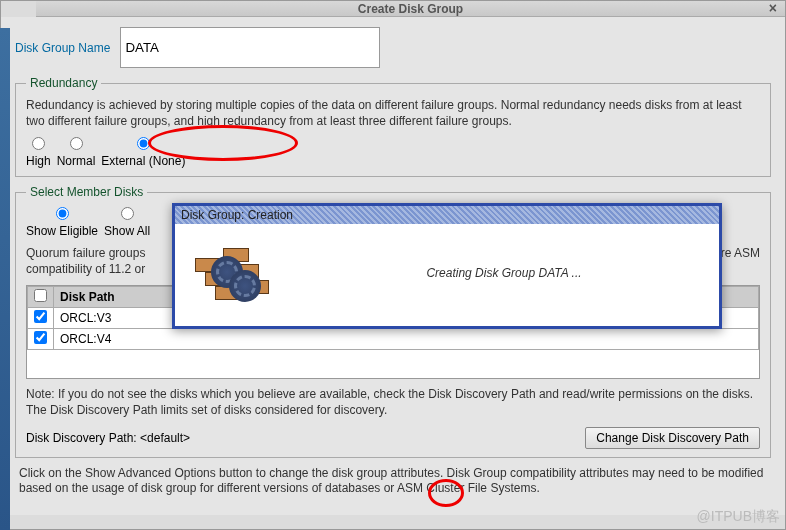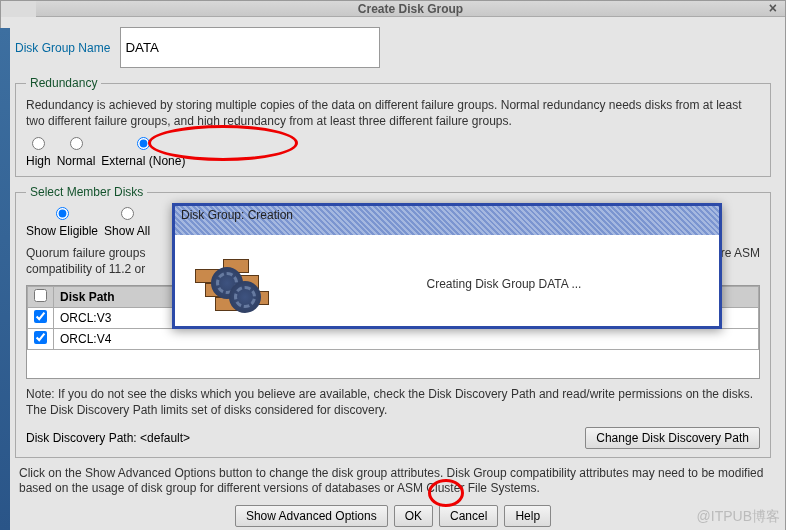--- a/index.html
+++ b/index.html
@@ -25,22 +25,22 @@
     th, td { border: 1px solid #aaa; padding: 2px 6px; text-align: left; font-size: 12px; height: 18px; }
     th { background: #ccc; }
     .tablewrap { border: 1px solid #999; background: #fff; height: 94px; overflow: hidden; }
     .note { color: #333; margin: 8px 0; line-height: 1.3; }
     .btn { background: linear-gradient(#f4f4f4,#dcdcdc); border: 1px solid #888; padding: 3px 10px; font-size: 12px; cursor: pointer; border-radius: 2px; }
     .btnrow { display: flex; justify-content: center; gap: 6px; margin-top: 8px; }
     .bottomtext { color: #333; margin: 8px 4px; line-height: 1.3; }
     .pathrow { display: flex; align-items: center; justify-content: space-between; margin-top: 4px; }
     
     .modal { position: absolute; left: 172px; top: 203px; width: 550px; height: 126px; border: 3px solid #2c4aa8; background: #fff; z-index: 10; box-shadow: 0 2px 10px rgba(0,0,0,0.4); }
-    .modal-title { background: repeating-linear-gradient(45deg,#7b95d0,#7b95d0 2px,#a5b8e0 2px,#a5b8e0 4px); color: #222; padding: 2px 6px; font-size: 12px; height: 29px; }
-    .modal-body { display: flex; align-items: center; padding: 14px 20px; gap: 34px; }
+    .modal-title { background: repeating-linear-gradient(45deg,#7b95d0,#7b95d0 2px,#a5b8e0 2px,#a5b8e0 4px); color: #222; padding: 2px 6px; font-size: 12px; height: 18px; }
+    .modal-body { display: flex; align-items: center; padding: 14px 20px; gap: 34px; font-style: italic; }
     .brickicon { width: 80px; height: 70px; position: relative; }
     .brick { position: absolute; background: #c9894b; border: 1px solid #5a3818; }
     .gear { position: absolute; width: 32px; height: 32px; border-radius: 50%; background: radial-gradient(#3e5380,#2a3858); }
     .gear::before { content:""; position:absolute; inset:5px; border:3px dashed #667aa0; border-radius:50%; }
     .modal-text { color: #333; font-size: 12px; flex: 1; text-align: center; }
     .watermark { position: absolute; right: 6px; bottom: 4px; color: #bbb; font-size: 14px; }
     .left-strip { position: absolute; left: 0; top: 28px; bottom: 0; width: 10px; background: linear-gradient(#3d6fa0,#2a5588); }
   </style>
 </head>
 <body>
@@ -114,26 +114,20 @@
       </div>
       <div class="note">Note: If you do not see the disks which you believe are available, check the Disk Discovery Path and read/write permissions on the disks. The Disk Discovery Path limits set of disks considered for discovery.</div>
       <div class="pathrow">
         <span>Disk Discovery Path: &lt;default&gt;</span>
         <button class="btn">Change Disk Discovery Path</button>
       </div>
     </fieldset>
 
     <div class="bottomtext">Click on the Show Advanced Options button to change the disk group attributes. Disk Group compatibility attributes may need to be modified based on the usage of disk group for different versions of databases or ASM Cluster File Systems.</div>
 
-    <div class="btnrow">
-      <button class="btn">Show Advanced Options</button>
-      <button class="btn">OK</button>
-      <button class="btn">Cancel</button>
-      <button class="btn">Help</button>
-    </div>
 
   </div>
 </div>
 
 <div class="circle-red r1"></div>
 <div class="circle-red r2"></div>
 
 <div class="modal">
   <div class="modal-title">Disk Group: Creation</div>
   <div class="modal-body">

